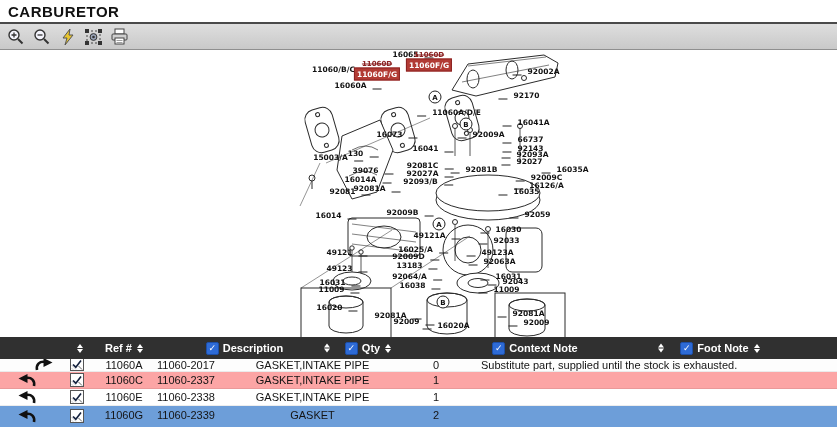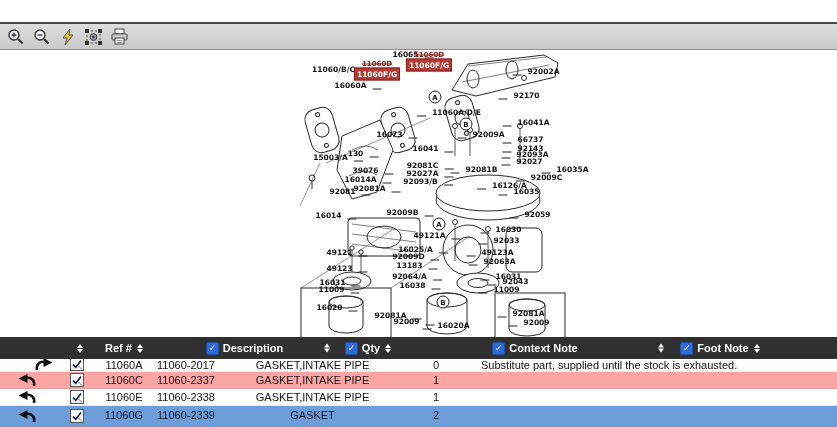--- a/index.html
+++ b/index.html
@@ -47,20 +47,23 @@
   .r1{height:16px;background:#fca5a5;}
   .r2{height:16px;background:#ffffff;}
   .r3{height:24px;background:#6d9ed9;border-bottom:none;}
   .r3 .cell{align-items:flex-start;padding-top:3px;}
 </style>
 </head>
 <body>
 
 <div class="stage">
 
+  <div class="titlebar">
+    <div class="t">CARBURETOR</div>
+  </div>
   <div class="titlesep"></div>
 
   <div class="toolbar">
     <span class="tbtn">
       <svg width="18" height="18" viewBox="0 0 18 18">
           <circle cx="7" cy="7" r="5" fill="#f3f3fb" stroke="#333" stroke-width="1.4"></circle>
           <path d="M4.5 7h5M7 4.5v5" stroke="#333" stroke-width="1.3"></path>
           <path d="M11 11 L15.5 15.5" stroke="#333" stroke-width="2"></path>
         </svg>
     </span>
@@ -271,21 +274,21 @@
         <span>92081B</span>
       </span>
       <span class="lbl" style="left: 565px; top: 118px;">
         <span class="ln"></span>
         <span>16035A</span>
       </span>
       <span class="lbl" style="left: 539px; top: 126px;">
         <span class="ln"></span>
         <span>92009C</span>
       </span>
-      <span class="lbl" style="left: 502px; top: 134px;">
+      <span class="lbl" style="left: 539px; top: 134px;">
         <span class="ln"></span>
         <span>16126/A</span>
       </span>
       <span class="lbl" style="left: 519px; top: 140px;">
         <span class="ln"></span>
         <span>16035</span>
       </span>
       <span class="lbl" style="left: 410px; top: 161px;">
         <span>92009B</span>
         <span class="ln"></span>

